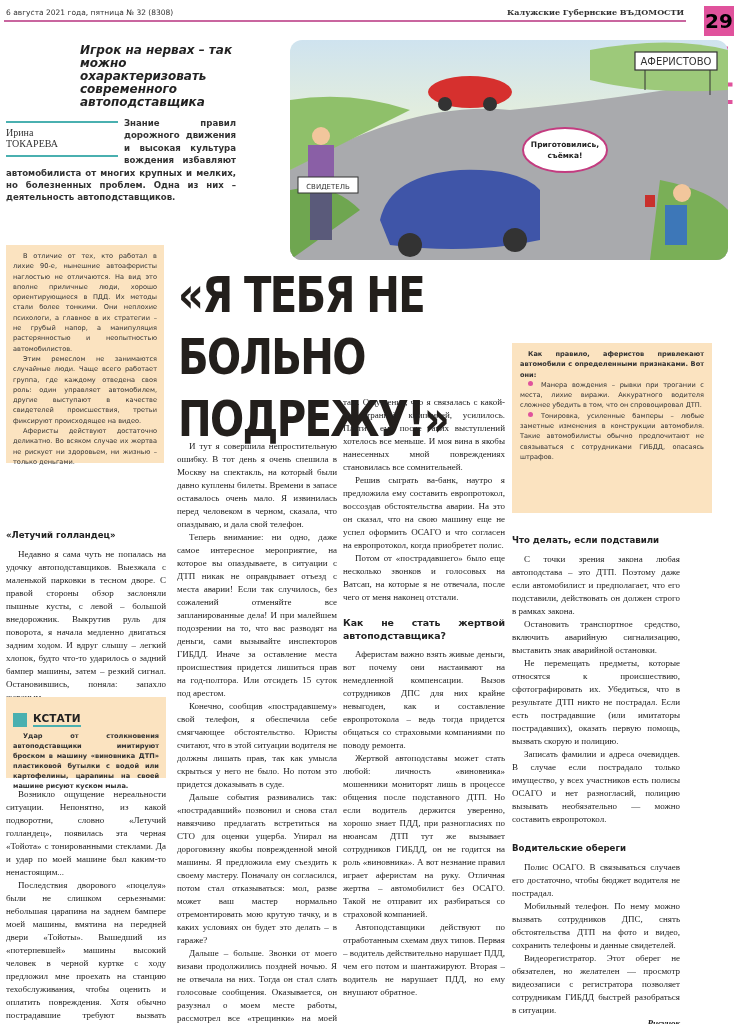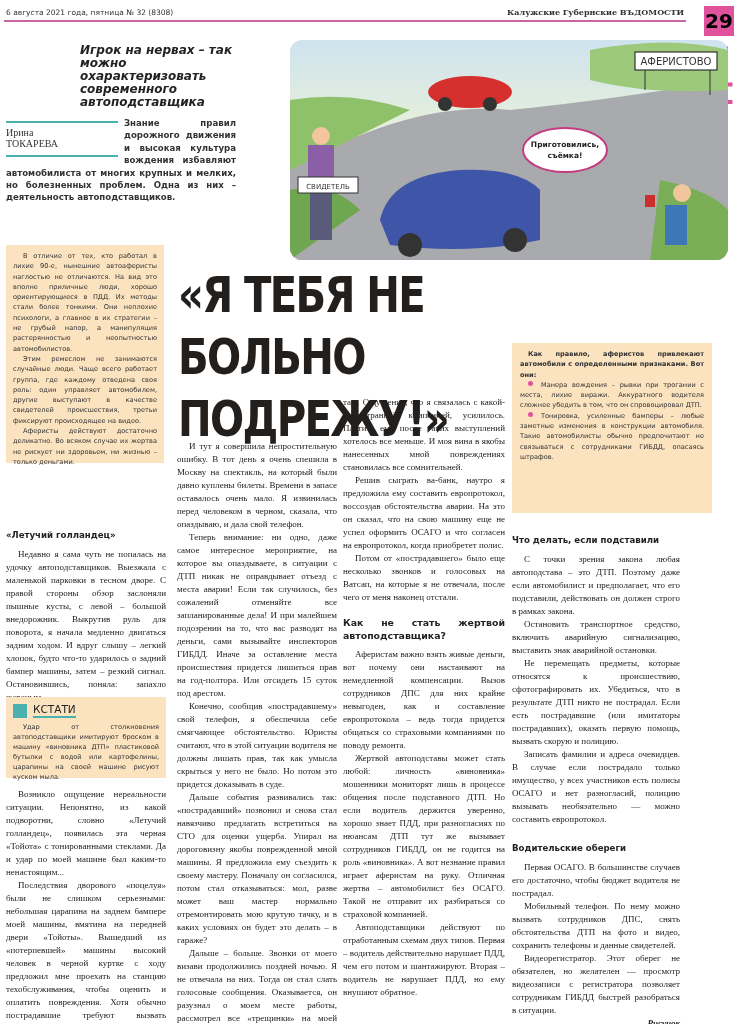--- a/index.html
+++ b/index.html
@@ -15,21 +15,21 @@
   .lead { position: absolute; left: 6px; top: 117px; width: 230px; font-family: "DejaVu Sans", sans-serif; font-weight: bold; font-size: 8.6px; line-height: 12.4px; text-align: justify; color: #333; }
   .lead .float { float: left; width: 118px; height: 38px; }
   .box { background: #fbe3c0; }
   .beige1 { position: absolute; left: 6px; top: 245px; width: 158px; height: 218px; padding: 6px 7px; font-family: "DejaVu Sans", sans-serif; font-size: 6.6px; line-height: 10.3px; text-align: justify; color: #333; }
   .beige1 p, .beige2 p { text-indent: 10px; }
   .h3 { font-family: "DejaVu Sans", sans-serif; font-weight: bold; font-size: 8.6px; color: #222; }
   .col { position: absolute; font-family: "Liberation Serif", serif; font-size: 9px; line-height: 13px; text-align: justify; color: #222; }
   .col p { text-indent: 12px; }
   .col .h3 { margin: 4px 0 6px 0; line-height: 13px; }
   .col1a { left: 6px; top: 525px; width: 160px; }
-  .kstati { position: absolute; left: 6px; top: 697px; width: 160px; height: 81px; padding: 6px 7px; }
+  .kstati { position: absolute; left: 6px; top: 697px; width: 160px; height: 81px; padding: 15px 7px; font-weight: bold; }
   .kstati .kh { display: flex; align-items: center; gap: 6px; margin-bottom: 4px; }
   .kstati .sq { width: 14px; height: 14px; background: #4ab0b0; }
   .kstati .kt { font-family: "DejaVu Sans", sans-serif; font-size: 10.5px; color: #222; border-bottom: 2px solid #4ab0b0; padding-bottom: 1px; }
   .kstati .kb { font-family: "DejaVu Sans", sans-serif; font-size: 6.6px; line-height: 10px; text-align: justify; color: #333; text-indent: 10px; }
   .col1b { left: 6px; top: 788px; width: 160px; }
   .illus { position: absolute; left: 242px; top: 40px; width: 438px; height: 220px; background: linear-gradient(#cfe3ef, #e9f1d8 45%, #b8d490 60%, #a9a9a9 62%); overflow: hidden; border-radius: 12px; margin-left: 48px; }
   .headline { position: absolute; left: 178px; top: 265px; width: 330px; font-family: "DejaVu Sans", sans-serif; font-weight: bold; font-size: 49px; line-height: 62px; letter-spacing: -2px; color: #231f1c; transform: scaleX(0.82); transform-origin: left top; width: 420px; }
   .col2 { left: 177px; top: 440px; width: 160px; }
   .col3 { left: 343px; top: 396px; width: 162px; }
   .beige2 { position: absolute; left: 512px; top: 343px; width: 200px; height: 170px; padding: 6px 8px; font-family: "DejaVu Sans", sans-serif; font-size: 6.6px; line-height: 10.3px; text-align: justify; color: #333; }
@@ -145,18 +145,18 @@
   <p class="bl"><span class="dot"></span><span>Тонировка, усиленные бамперы – любые заметные изменения в конструкции автомобиля. Такие автомобилисты обычно предпочитают не связываться с сотрудниками ГИБДД, опасаясь штрафов.</span></p>
 </div>
 
 <div class="col col4">
   <div class="h3">Что делать, если подставили</div>
   <p>С точки зрения закона любая автоподстава – это ДТП. Поэтому даже если автомобилист и предполагает, что его подставили, действовать он должен строго в рамках закона.</p>
   <p>Остановить транспортное средство, включить аварийную сигнализацию, выставить знак аварийной остановки.</p>
   <p>Не перемещать предметы, которые относятся к происшествию, сфотографировать их. Убедиться, что в результате ДТП никто не пострадал. Если есть пострадавшие (или имитаторы пострадавших), оказать первую помощь, вызвать скорую и полицию.</p>
   <p>Записать фамилии и адреса очевидцев. В случае если пострадало только имущество, у всех участников есть полисы ОСАГО и нет разногласий, полицию вызывать необязательно — можно составить европротокол.</p>
   <div class="h3" style="margin-top:16px">Водительские обереги</div>
-  <p>Первая ОСАГО. В большинстве случаев его достаточно, чтобы бюджет водителя не пострадал.</p>
+  <p>Полис ОСАГО. В связываться случаев его достаточно, чтобы бюджет водителя не пострадал.</p>
   <p>Мобильный телефон. По нему можно вызвать сотрудников ДПС, снять обстоятельства ДТП на фото и видео, сохранить телефоны и данные свидетелей.</p>
   <p>Видеорегистратор. Этот оберег не обязателен, но желателен — просмотр видеозаписи с регистратора позволяет сотрудникам ГИБДД быстрей разобраться в ситуации.</p>
   <p class="credit">Рисунок</p>
   <p class="credit">Виктора АРТЕМЬЕВА.</p>
 </div>
 
 </body></html>

